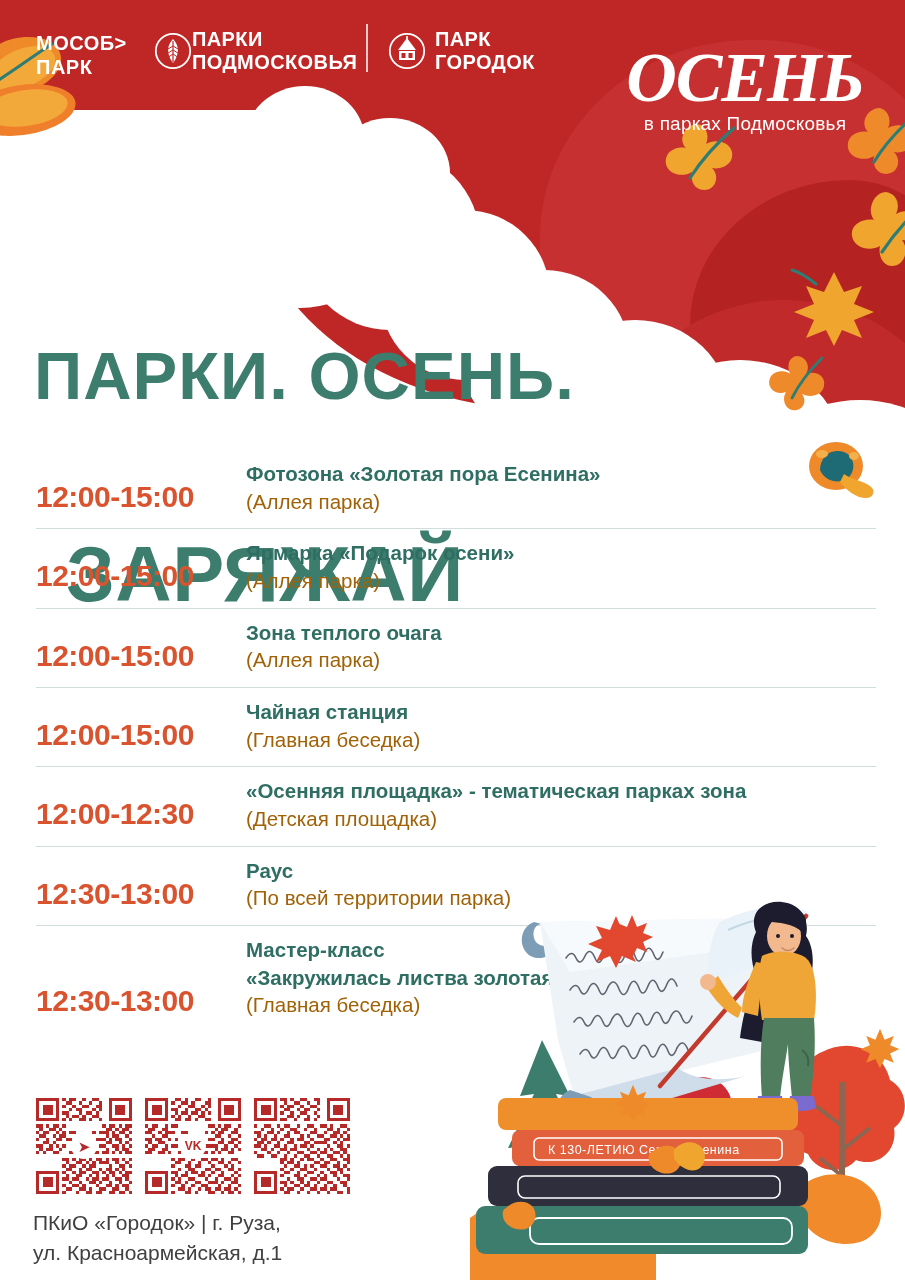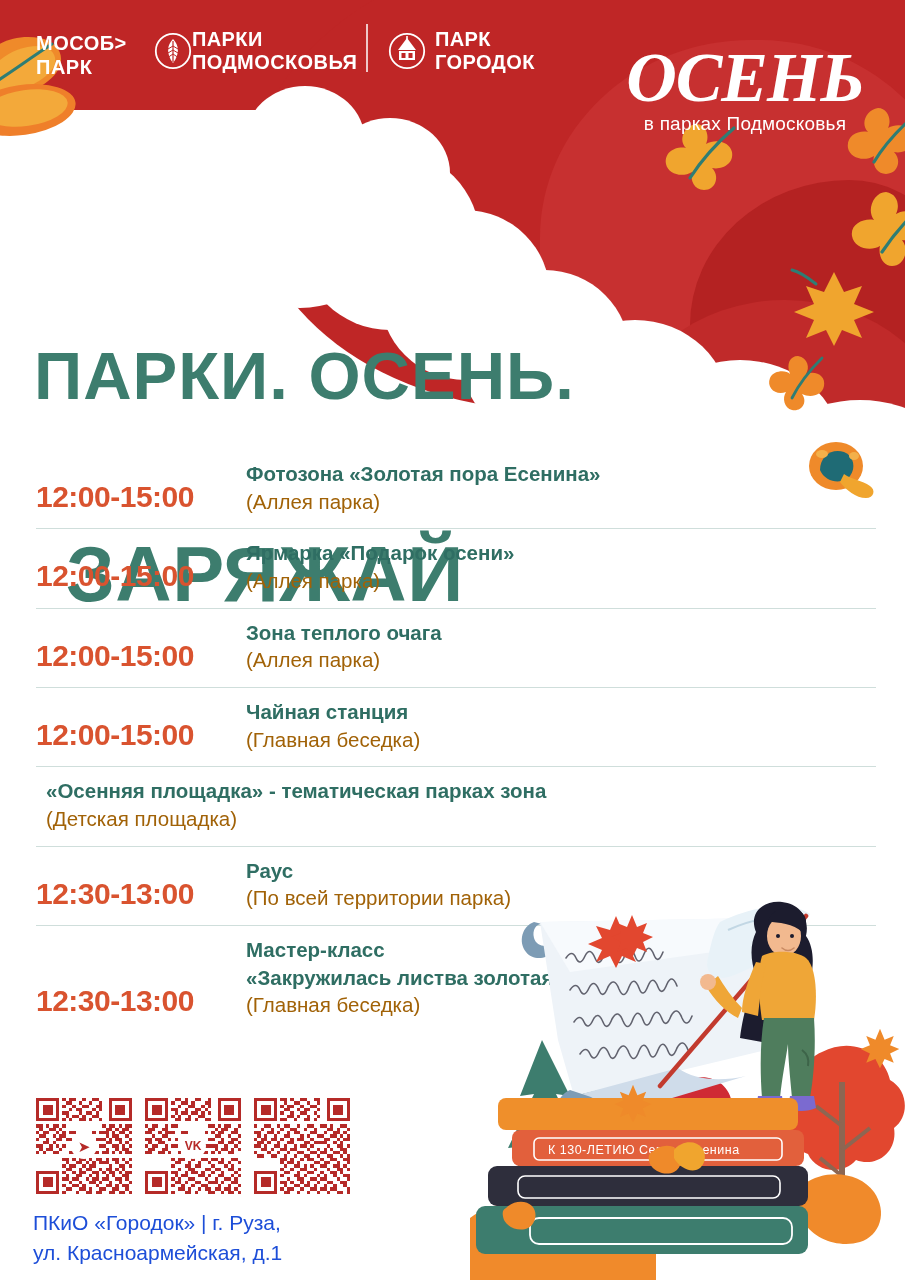--- a/index.html
+++ b/index.html
@@ -163,21 +163,21 @@
     background: #ffffff;
     display: flex; align-items: center; justify-content: center;
     color: #b52a28;
     font-size: 15px;
     font-weight: bold;
     line-height: 1;
   }
   .address {
     position: absolute;
     left: 33px; top: 1208px;
-    color: #1d4ed8;
+    color: #404040;
     font-size: 21px;
     line-height: 1.42;
     white-space: pre-line;
   }
 
   
   #illustration {
     position: absolute;
     left: 470px; top: 900px;
     width: 435px; height: 380px;
@@ -327,20 +327,21 @@
 
     <div class="sched-row">
       <div class="sched-time">12:00-15:00</div>
       <div class="sched-body">
         <div class="sched-title">Чайная станция</div>
         <div class="sched-sub">(Главная беседка)</div>
       </div>
     </div>
 
     <div class="sched-row">
+      <div class="sched-time">12:00-12:30</div>
       <div class="sched-body">
         <div class="sched-title">«Осенняя площадка» - тематическая парках зона</div>
         <div class="sched-sub">(Детская площадка)</div>
       </div>
     </div>
 
     <div class="sched-row">
       <div class="sched-time">12:30-13:00</div>
       <div class="sched-body">
         <div class="sched-title">Раус</div>

